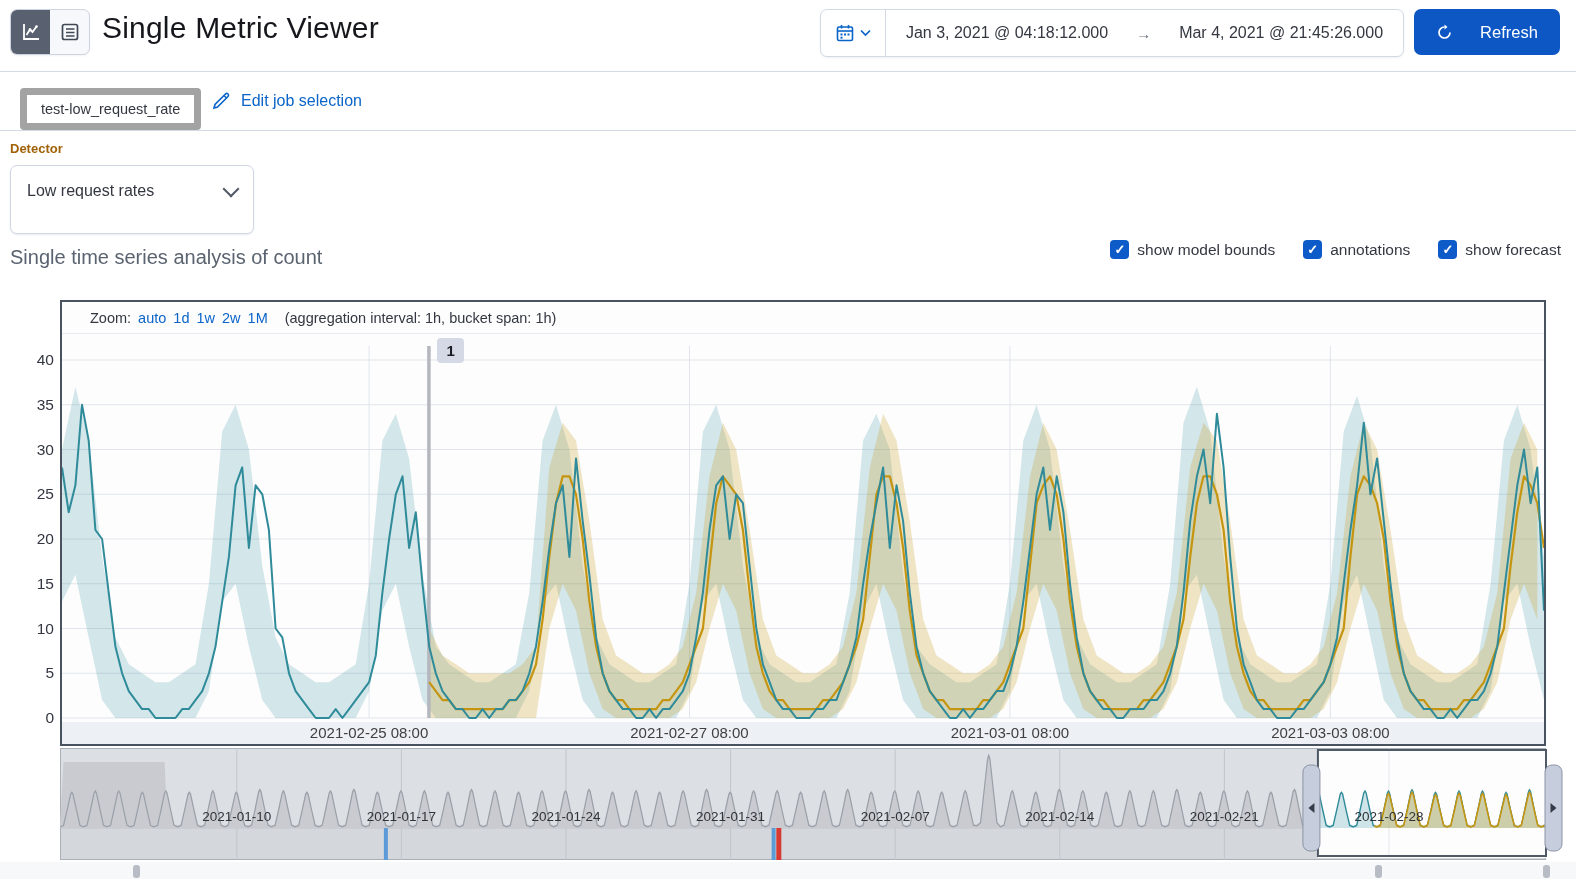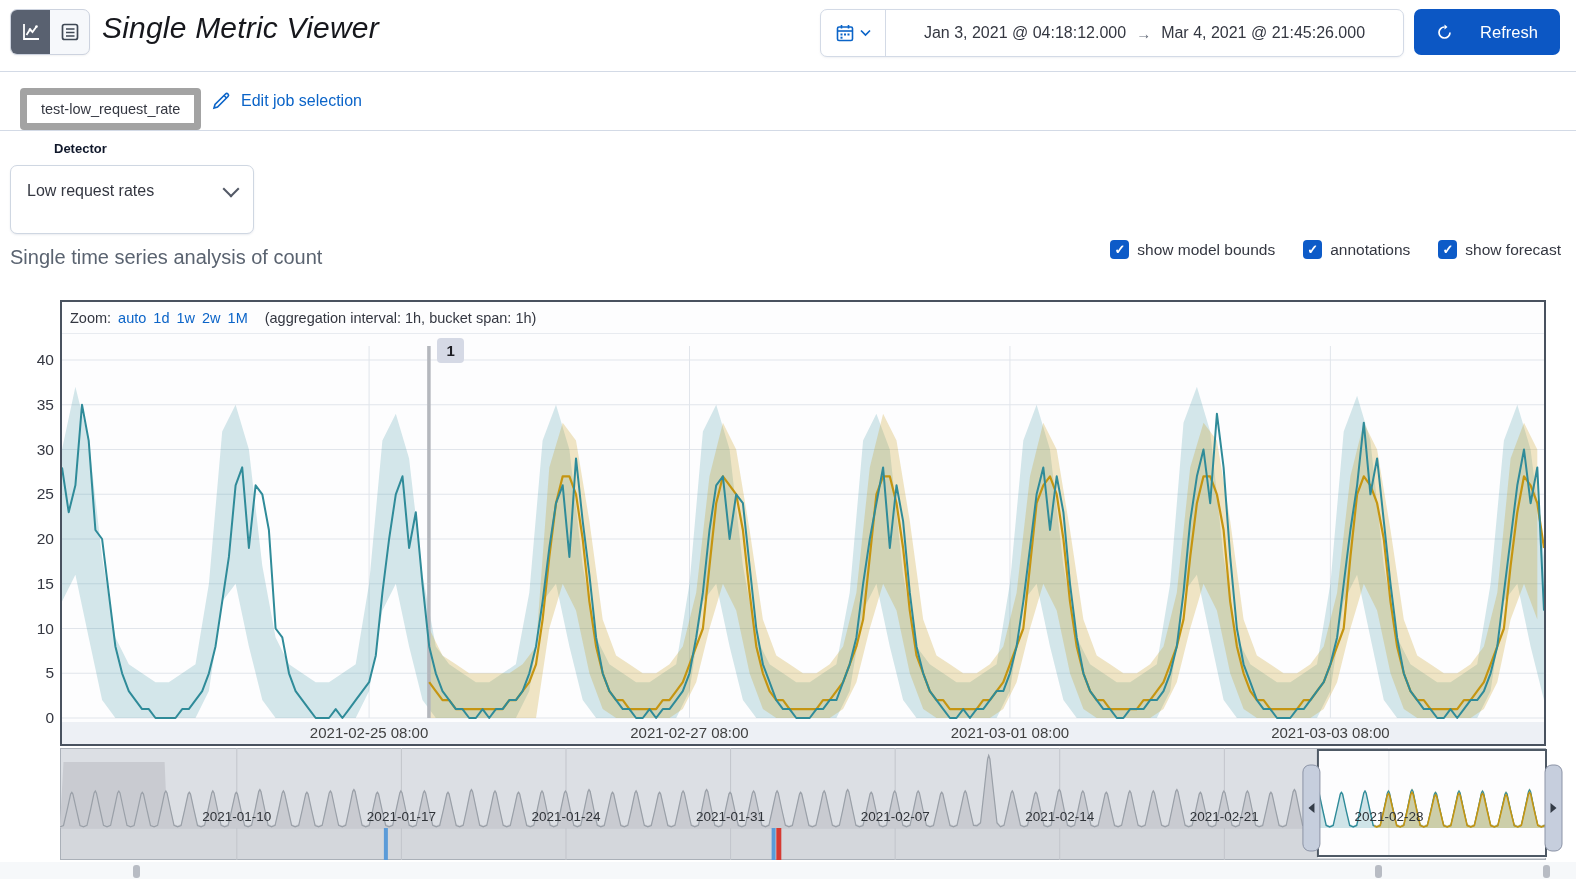--- a/index.html
+++ b/index.html
@@ -3,43 +3,43 @@
 <meta charset="utf-8">
 <style>
   html,body{margin:0;padding:0;background:#fff;font-family:"Liberation Sans",sans-serif;}
   #app{position:relative;width:1576px;height:879px;background:#fff;overflow:hidden;color:#343741;}
   .abs{position:absolute;}
   .hr{position:absolute;left:0;width:1576px;height:1px;background:#d3dae6;}
   
   .btn-group{left:10px;top:9px;width:78px;height:44px;border:1px solid #cdd3df;border-radius:7px;display:flex;overflow:hidden;background:#f6f8fb;box-shadow:0 1px 2px rgba(0,0,0,.05);}
   .btn-seg{width:39px;height:44px;display:flex;align-items:center;justify-content:center;cursor:pointer;}
   .btn-seg.sel{background:#596170;}
-  .page-title{left:102px;top:11px;font-size:30px;font-weight:500;color:#16171c;letter-spacing:.2px;font-style:italic;}
+  .page-title{left:102px;top:11px;font-size:30px;font-weight:500;color:#16171c;letter-spacing:.2px;}
   .datepicker{left:820px;top:9px;width:582px;height:46px;background:#fff;border:1px solid #d3dae6;border-radius:7px;display:flex;align-items:center;box-shadow:0 1px 2px rgba(152,162,179,.15);}
   .dp-iconcell{width:64px;height:100%;display:flex;align-items:center;justify-content:center;gap:5px;border-right:1px solid #d3dae6;cursor:pointer;}
-  .dp-dates{flex:1;display:flex;align-items:center;justify-content:center;gap:10px;font-size:16px;color:#343741;cursor:pointer;}
+  .dp-dates{flex:1;display:flex;align-items:center;justify-content:center;gap:28px;font-size:16px;color:#343741;cursor:pointer;}
   .dp-arrow{color:#69707d;font-size:15px;}
   .refresh-btn{left:1414px;top:9px;width:146px;height:46px;background:#0c57c4;border:none;border-radius:7px;color:#fff;font-size:16.5px;font-family:inherit;display:flex;align-items:center;justify-content:center;gap:27px;cursor:pointer;}
   
   .job-badge{left:20px;top:88px;height:28px;border:7px solid #a3a3a3;border-radius:4px;background:#fff;display:flex;align-items:center;padding:0 14px;font-size:14.5px;font-weight:500;color:#343741;}
   .edit-link{left:211px;top:90px;display:flex;align-items:center;gap:9px;font-size:16px;color:#0b64c8;cursor:pointer;}
   
-  .detector-label{left:10px;top:141px;font-size:13px;font-weight:700;color:#0f172a;margin-left:44px;}
+  .detector-label{left:10px;top:141px;font-size:13px;font-weight:700;color:#a16207;}
   .detector-select{left:10px;top:165px;width:210px;height:49px;background:#fff;border:1px solid #cfd7e2;border-radius:7px;display:flex;align-items:center;justify-content:space-between;padding:0 16px 18px 16px;font-size:16px;color:#343741;cursor:pointer;box-shadow:0 1px 2px rgba(152,162,179,.2);}
   .chev{width:10px;height:10px;border-right:2px solid #535966;border-bottom:2px solid #535966;transform:rotate(45deg);margin-top:-4px;}
   .forecast-btn{left:1423px;top:167px;width:137px;height:48px;background:#fff;border:1px solid #0d5bc8;border-radius:7px;color:#0d5bc8;font-size:16.5px;font-weight:500;font-family:inherit;cursor:pointer;}
   
   .section-heading{left:10px;top:246px;font-size:20px;color:#5a6370;}
   .cb-row{top:240px;right:15px;display:flex;align-items:center;gap:28px;}
   .cb-item{display:flex;align-items:center;gap:8px;cursor:pointer;}
   .cb-box{width:19px;height:19px;background:#0d5bc8;border-radius:4px;color:#fff;font-size:13px;font-weight:700;display:flex;align-items:center;justify-content:center;}
   .cb-label{font-size:15.5px;color:#343741;}
   
   .chart-box{left:60px;top:300px;width:1486px;height:446px;border:2px solid #49525f;box-sizing:border-box;background:#fdfdfe;}
-  .zoom-row{height:32px;display:flex;align-items:center;padding-left:8px;font-size:14.5px;color:#343741;border-bottom:1px solid #e8ebf0;box-sizing:border-box;gap:7px;}
+  .zoom-row{height:32px;display:flex;align-items:center;padding-left:28px;font-size:14.5px;color:#343741;border-bottom:1px solid #e8ebf0;box-sizing:border-box;gap:7px;}
   .zoom-link{color:#0b64c8;cursor:pointer;}
   .zoom-suffix{margin-left:10px;color:#343741;}
   .plot-wrap{position:relative;width:1482px;height:388px;}
   .axis-band{position:relative;width:1482px;height:22px;background:#edf0f5;font-size:15px;color:#404040;}
   .x-label{position:absolute;top:2px;width:160px;text-align:center;}
   .y-labels span{position:absolute;right:0;font-size:15.5px;color:#343741;}
   .ann-badge{position:absolute;width:27px;height:25px;background:#d5d9e5;border-radius:4px;display:flex;align-items:center;justify-content:center;font-size:15px;font-weight:600;color:#1d1e24;}
   .bottom-strip{left:0;top:862px;width:1576px;height:17px;background:#f6f8fa;}
   .pill{position:absolute;top:3px;width:7px;height:13px;border-radius:3px;background:#b8bcc4;}
   svg text{font-family:"Liberation Sans",sans-serif;}

